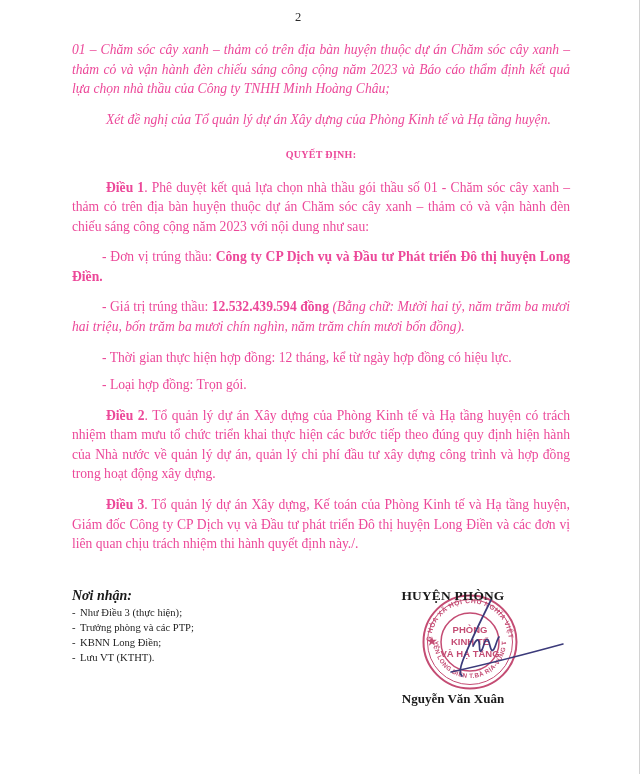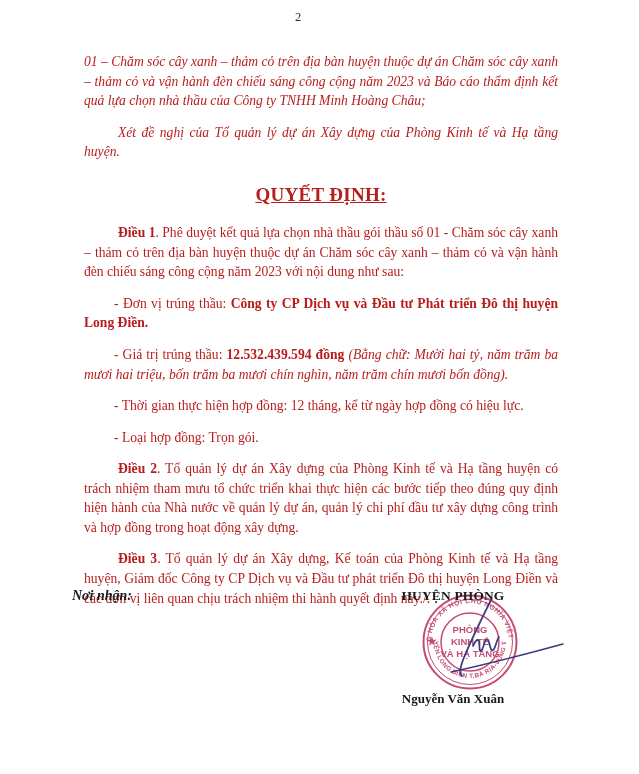--- a/index.html
+++ b/index.html
@@ -35,45 +35,44 @@
   }
 
   .content {
     position: absolute;
     left: 72px;
     top: 40px;
     width: 498px;
   }
 
   p {
-    margin: 12px;
+    margin: 0;
     text-align: justify;
     font-size: 13.6px;
     line-height: 1.44;
-    color: #b91c1c;
+    color: #ec4899;
   }
 
   .italic { font-style: italic; }
   b, strong { font-weight: bold; }
   i, em { font-style: italic; }
 
   .indent { text-indent: 34px; }
   .indent-dash { text-indent: 30px; }
 
   .gap-sm { margin-top: 8px; }
   .gap-md { margin-top: 11px; }
   .gap-lg { margin-top: 15px; }
 
   .decision-heading {
     margin-top: 19px;
     text-align: center;
-    font-size: 19px;
+    font-size: 10px;
     font-weight: bold;
     letter-spacing: 0.3px;
-    text-decoration: underline;
   }
 
   
   .footer {
     position: absolute;
     left: 72px;
     top: 588px;
     width: 500px;
     height: 160px;
   }
@@ -185,20 +184,26 @@
     <p class="indent gap-md"><b>Điều 2</b><span>. Tổ quản lý dự án Xây dựng của Phòng Kinh tế và Hạ tầng huyện có trách nhiệm tham mưu tổ chức triển khai thực hiện các bước tiếp theo đúng quy định hiện hành của Nhà nước về quản lý dự án, quản lý chi phí đầu tư xây dựng công trình và hợp đồng trong hoạt động xây dựng.</span></p>
 
     <p class="indent gap-md"><b>Điều 3</b><span>. Tổ quản lý dự án Xây dựng, Kế toán của Phòng Kinh tế và Hạ tầng huyện, Giám đốc Công ty CP Dịch vụ và Đầu tư phát triển Đô thị huyện Long Điền và các đơn vị liên quan chịu trách nhiệm thi hành quyết định này./.</span></p>
 
   </div>
 
   <div class="footer">
 
     <div class="recipients">
       <div class="recipients-title">Nơi nhận:</div>
+      <ul>
+        <li>Như Điều 3 (thực hiện);</li>
+        <li>Trưởng phòng và các PTP;</li>
+        <li>KBNN Long Điền;</li>
+        <li>Lưu VT (KTHT).</li>
+      </ul>
     </div>
 
     <div class="signature-block">
 
       <div class="sig-title">HUYỆN PHÒNG</div>
 
       <svg class="seal" viewBox="0 0 200 200" aria-hidden="true">
         <defs>
           <path id="arcTop" d="M 22,100 A 78,78 0 0 1 178,100"></path>
           <path id="arcBottom" d="M 28,100 A 72,72 0 0 0 172,100"></path>

